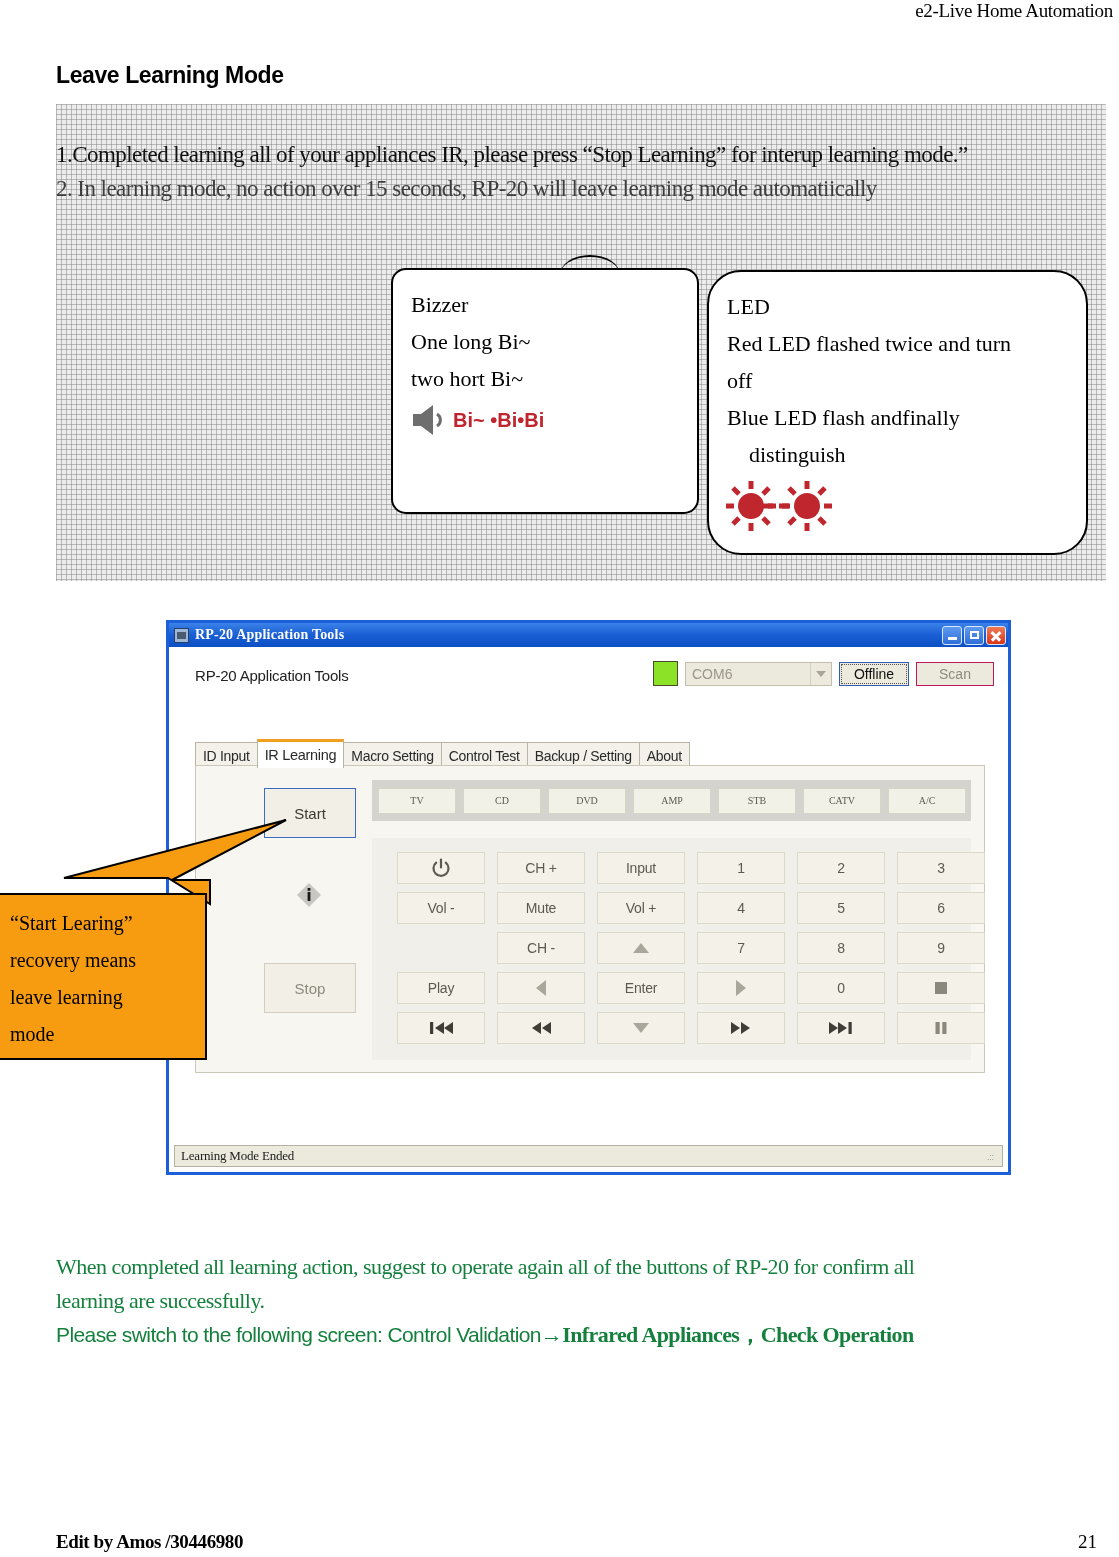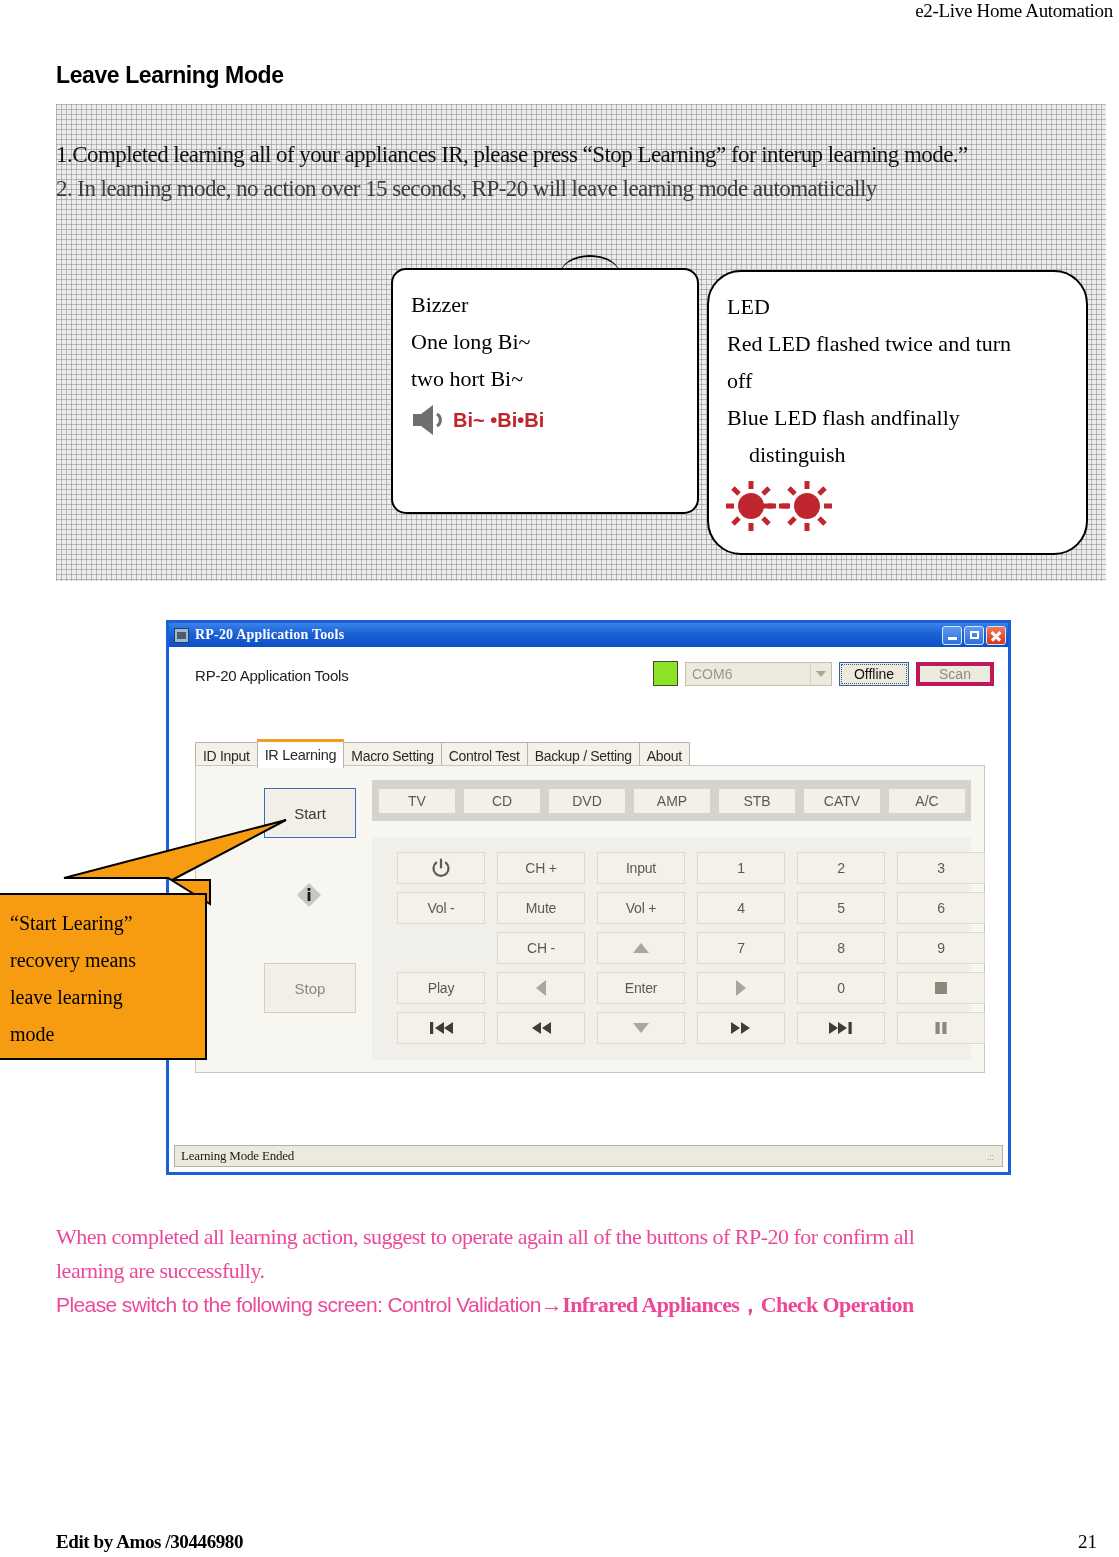--- a/index.html
+++ b/index.html
@@ -257,21 +257,21 @@
     display: flex; align-items: center; justify-content: center;
     font-family: "Liberation Sans", sans-serif;
     font-size: 14px;
     color: #111;
     outline: 1px dotted #555;
     outline-offset: -3px;
   }
   .btn-scan {
     width: 78px; height: 24px;
     background: #ece9dd;
-    border: 4px solid #be185d;
+    border: 1px solid #be185d;
     box-sizing: border-box;
     display: flex; align-items: center; justify-content: center;
     font-family: "Liberation Sans", sans-serif;
     font-size: 14px;
     color: #8d8a7e;
   }
 
   
   .tabs {
     position: absolute;
@@ -353,22 +353,22 @@
     padding-left: 6px;
     box-sizing: border-box;
     gap: 7px;
   }
   .dev-btn {
     width: 78px; height: 26px;
     background: #f2f1e7;
     border: 1px solid #d8d4c6;
     box-sizing: border-box;
     display: flex; align-items: center; justify-content: center;
-    font-family: Liberation Sans, sans-serif;
-    font-size: 14px;
+    font-family: Liberation Serif, serif;
+    font-size: 10px;
     color: #5c5a50;
   }
 
   
   .key-grid {
     position: absolute;
     left: 176px; top: 72px;
     width: 599px; height: 222px;
     background: #f1efe9;
     display: grid;
@@ -444,21 +444,22 @@
     pointer-events: none;
   }
 
   
   .para {
     position: absolute;
     left: 56px;
     font-size: 22px;
     letter-spacing: -0.5px;
     white-space: nowrap;
-    color: #ec4899;
+    color: #15803d;
+    margin-top: 30px;
   }
   .para.p1 { top: 1224px; font-family: "Liberation Serif", serif; }
   .para.p2 { top: 1258px; font-family: "Liberation Serif", serif; }
   .para.p3 {
     top: 1290px;
     font-family: "Liberation Sans", sans-serif;
     font-size: 21px;
     letter-spacing: -0.6px;
   }
   .para.p3 b {

